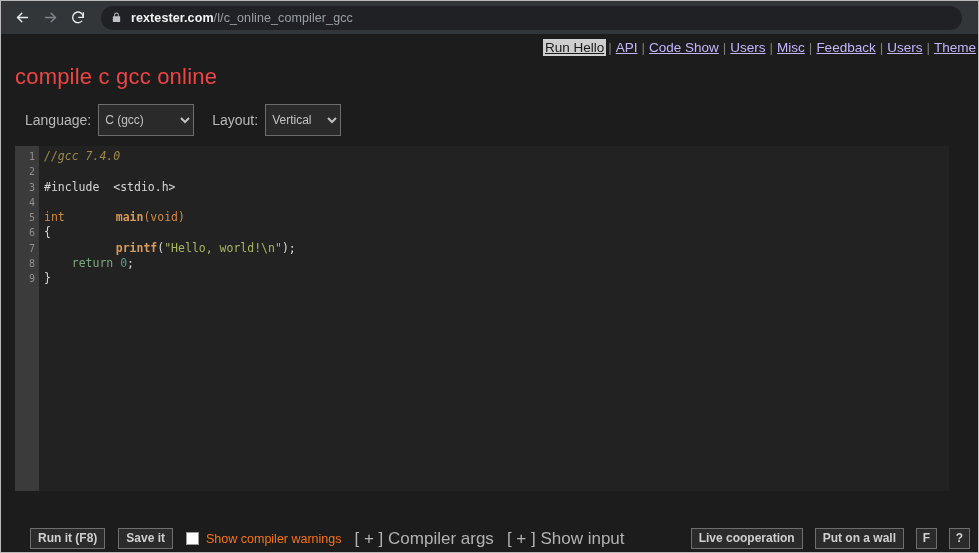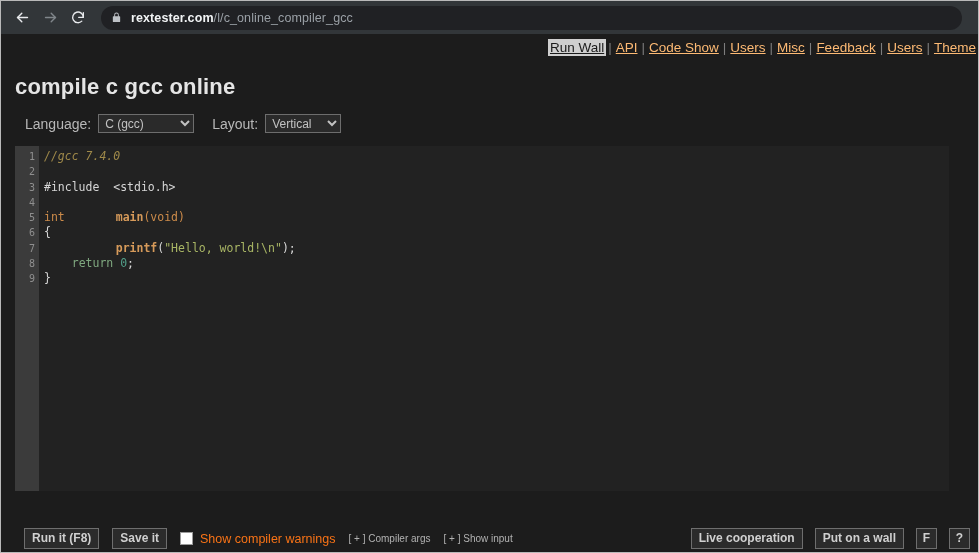--- a/index.html
+++ b/index.html
@@ -84,59 +84,59 @@
 
   .topnav {
     text-align: right;
     padding: 6px 0 0 0;
     font-size: 13.5px;
     white-space: nowrap;
     height: 22px;
     overflow: hidden;
   }
   .topnav a {
-    color: #fdba74;
+    color: #c4b5fd;
     text-decoration: underline;
     padding: 1px 2px;
   }
   .topnav a.active {
     background: #cfcfcf;
     color: #1a1a1a;
     text-decoration: underline;
   }
   .topnav .sep {
     color: #7d7d7d;
     padding: 0 2px;
     text-decoration: none;
   }
 
   h1.title {
-    margin: 12px 0 0 14px;
+    margin: 2px 0 0 14px;
     font-size: 22px;
-    font-weight: bold;
-    color: #e5e5e5;
+    font-weight: normal;
+    color: #ef4444;
     letter-spacing: 0.2px;
   }
 
   .controls {
     margin: 14px 0 0 24px;
     font-size: 14px;
     color: #b8b8b8;
     display: flex;
     align-items: center;
     gap: 7px;
   }
   .controls select {
     background: #2a2a2a;
     color: #c2c2c2;
     border: 1px solid #6d6d6d;
     font-size: 12px;
     font-family: "Liberation Sans", sans-serif;
     padding: 1px 2px;
-    height: 19px;
+    height: 32px;
   }
   select.lang { width: 96px; }
   select.layout { width: 76px; }
   .controls .lbl2 { margin-left: 11px; }
 
   
   .editor {
     position: absolute;
     left: 14px;
     top: 112px;
@@ -177,21 +177,21 @@
   .tok-type    { color: #cc8b4a; }
   .tok-fn      { color: #d69a5a; font-weight: bold; padding-left: 44px; }
   .tok-str     { color: #a9b665; }
   .tok-kw      { color: #7fa87f; }
   .tok-num     { color: #52a08a; }
   .tok-punc    { color: #d8d8d8; }
 
   
   .toolbar {
     position: absolute;
-    left: 9px;
+    left: 15px;
     right: 0;
     top: 465px;
     height: 36px;
     font-size: 12.5px;
     color: #b0b0b0;
   }
   .toolbar-left {
     position: absolute;
     left: 14px;
     top: 29px;
@@ -226,21 +226,21 @@
     width: 13px;
     height: 13px;
     background: #ffffff;
     border: 1px solid #9a9a9a;
     display: inline-block;
     margin-right: 7px;
     vertical-align: middle;
     box-sizing: border-box;
   }
   .chk-label { color: #f97316; font-size: 12.5px; margin-right: 13px; }
-  .plus-link { color: #b2b2b2; font-size: 10px; margin-right: 13px; white-space: nowrap; }
+  .plus-link { color: #b2b2b2; font-size: 17px; margin-right: 13px; white-space: nowrap; }
 </style>
 </head>
 <body>
 
 <div class="browser">
 
   <div class="chrome-bar">
     <div class="nav-btn">
       <span>
         <svg width="17" height="17" viewBox="0 0 24 24" fill="none" stroke="#e8eaed" stroke-width="2" stroke-linecap="round" stroke-linejoin="round">
@@ -272,21 +272,21 @@
             <path d="M12 1a5 5 0 0 0-5 5v3H5.5A1.5 1.5 0 0 0 4 10.5v10A1.5 1.5 0 0 0 5.5 22h13a1.5 1.5 0 0 0 1.5-1.5v-10A1.5 1.5 0 0 0 18.5 9H17V6a5 5 0 0 0-5-5zm0 2a3 3 0 0 1 3 3v3H9V6a3 3 0 0 1 3-3z"></path>
           </svg>
       </span>
       <span class="url-text"><span class="url-domain">rextester.com</span><span>/l/c_online_compiler_gcc</span></span>
     </div>
   </div>
 
   <div class="page">
 
     <div class="topnav">
-      <a class="active">Run Wall</a><span class="sep">|</span><a>API</a><span class="sep">|</span><a>Code Show</a><span class="sep">|</span><a>Users</a><span class="sep">|</span><a>Misc</a><span class="sep">|</span><a>Feedback</a><span class="sep">|</span><a>Users</a><span class="sep">|</span><a>Theme</a>
+      <a class="active">Run Hello</a><span class="sep">|</span><a>API</a><span class="sep">|</span><a>Code Show</a><span class="sep">|</span><a>Users</a><span class="sep">|</span><a>Misc</a><span class="sep">|</span><a>Feedback</a><span class="sep">|</span><a>Users</a><span class="sep">|</span><a>Theme</a>
     </div>
 
     <h1 class="title">compile c gcc online</h1>
 
     <div class="controls">
       <span>Language:</span>
       <select class="lang">
         <option>C (gcc)</option>
       </select>
       <span class="lbl2">Layout:</span>

